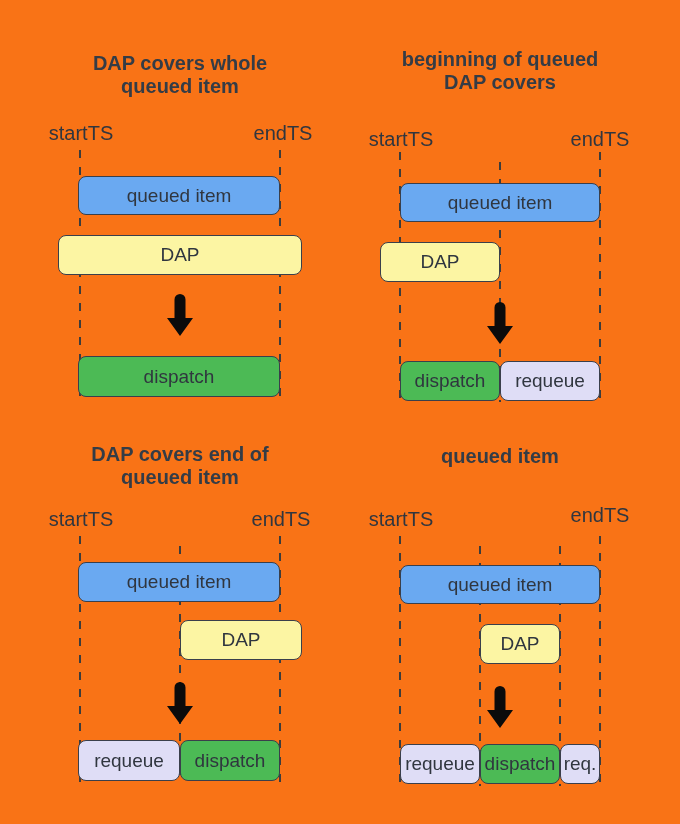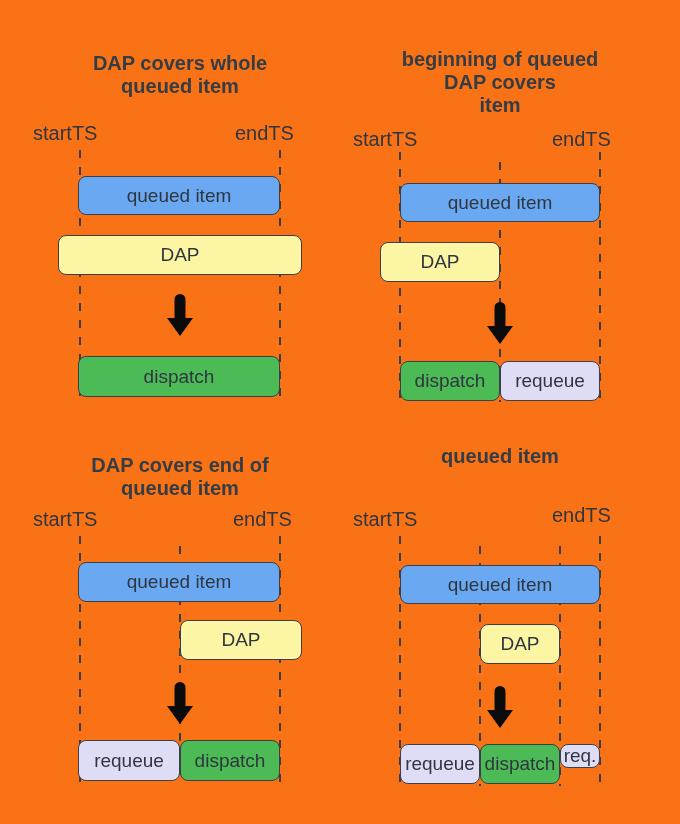--- a/index.html
+++ b/index.html
@@ -17,20 +17,21 @@
     width:300px;
     text-align:center;
     font-weight:bold;
     font-size:20px;
     line-height:23px;
     color: var(--c-title, #343c46);
   }
   .ts-label {
     position:absolute;
     width:96px;
+    text-align:center;
     font-size:20px;
     color: var(--c-text, #30363f);
     white-space:nowrap;
   }
   .dash-line {
     position:absolute;
     width:2px;
     background: repeating-linear-gradient(to bottom, var(--c-dash, #3c3c3c) 0 8px, transparent 8px 17px);
   }
   .bar {
@@ -85,21 +86,20 @@
 
     <div class="bar" style="left: 78px; top: 356px; width: 202px; height: 41px; background-color: rgb(76, 186, 85);">
       <span>dispatch</span>
     </div>
   </section>
 
   <section class="panel" style="left:340px; top:0;">
     <div class="panel-title" style="left:10px; top:48px;">
       <div>beginning of queued</div>
       <div>DAP covers</div>
-      <div>item</div>
     </div>
     <div class="ts-label" style="left:13px; top:128px;">startTS</div>
     <div class="ts-label" style="left:212px; top:128px;">endTS</div>
 
     <div class="dash-line" style="left:59px; top:152px; height:250px;"></div>
     <div class="dash-line" style="left:159px; top:162px; height:240px;"></div>
     <div class="dash-line" style="left:259px; top:152px; height:250px;"></div>
 
     <div class="bar" style="left: 60px; top: 183px; width: 200px; height: 39px; background-color: rgb(106, 169, 241);">
       <span>queued item</span>
@@ -116,21 +116,21 @@
 
     <div class="bar" style="left: 60px; top: 361px; width: 100px; height: 40px; background-color: rgb(76, 186, 85);">
       <span>dispatch</span>
     </div>
     <div class="bar" style="left: 160px; top: 361px; width: 100px; height: 40px; background-color: rgb(223, 221, 246);">
       <span>requeue</span>
     </div>
   </section>
 
   <section class="panel" style="left:0; top:412px;">
-    <div class="panel-title" style="left:30px; top:42px;">
+    <div class="panel-title" style="left:30px; top:31px;">
       <div>DAP covers end of</div>
       <div>queued item</div>
     </div>
     <div class="ts-label" style="left:33px; top:96px;">startTS</div>
     <div class="ts-label" style="left:233px; top:96px;">endTS</div>
 
     <div class="dash-line" style="left:79px; top:124px; height:248px;"></div>
     <div class="dash-line" style="left:179px; top:134px; height:238px;"></div>
     <div class="dash-line" style="left:279px; top:124px; height:248px;"></div>
 
@@ -179,18 +179,18 @@
           <path d="M8.5 7.5 A5.5 5.5 0 0 1 19.5 7.5 L19.5 26 L27 26 L14 44 L1 26 L8.5 26 Z" fill="currentColor"></path>
         </svg>
     </div>
 
     <div class="bar" style="left: 60px; top: 332px; width: 80px; height: 40px; background-color: rgb(223, 221, 246);">
       <span>requeue</span>
     </div>
     <div class="bar" style="left: 140px; top: 332px; width: 80px; height: 40px; background-color: rgb(76, 186, 85);">
       <span>dispatch</span>
     </div>
-    <div class="bar" style="left: 220px; top: 332px; width: 40px; height: 24px; background-color: rgb(223, 221, 246);">
+    <div class="bar" style="left: 220px; top: 332px; width: 40px; height: 40px; background-color: rgb(223, 221, 246);">
       <span>req.</span>
     </div>
   </section>
 
 </div>
 
 </body></html>

